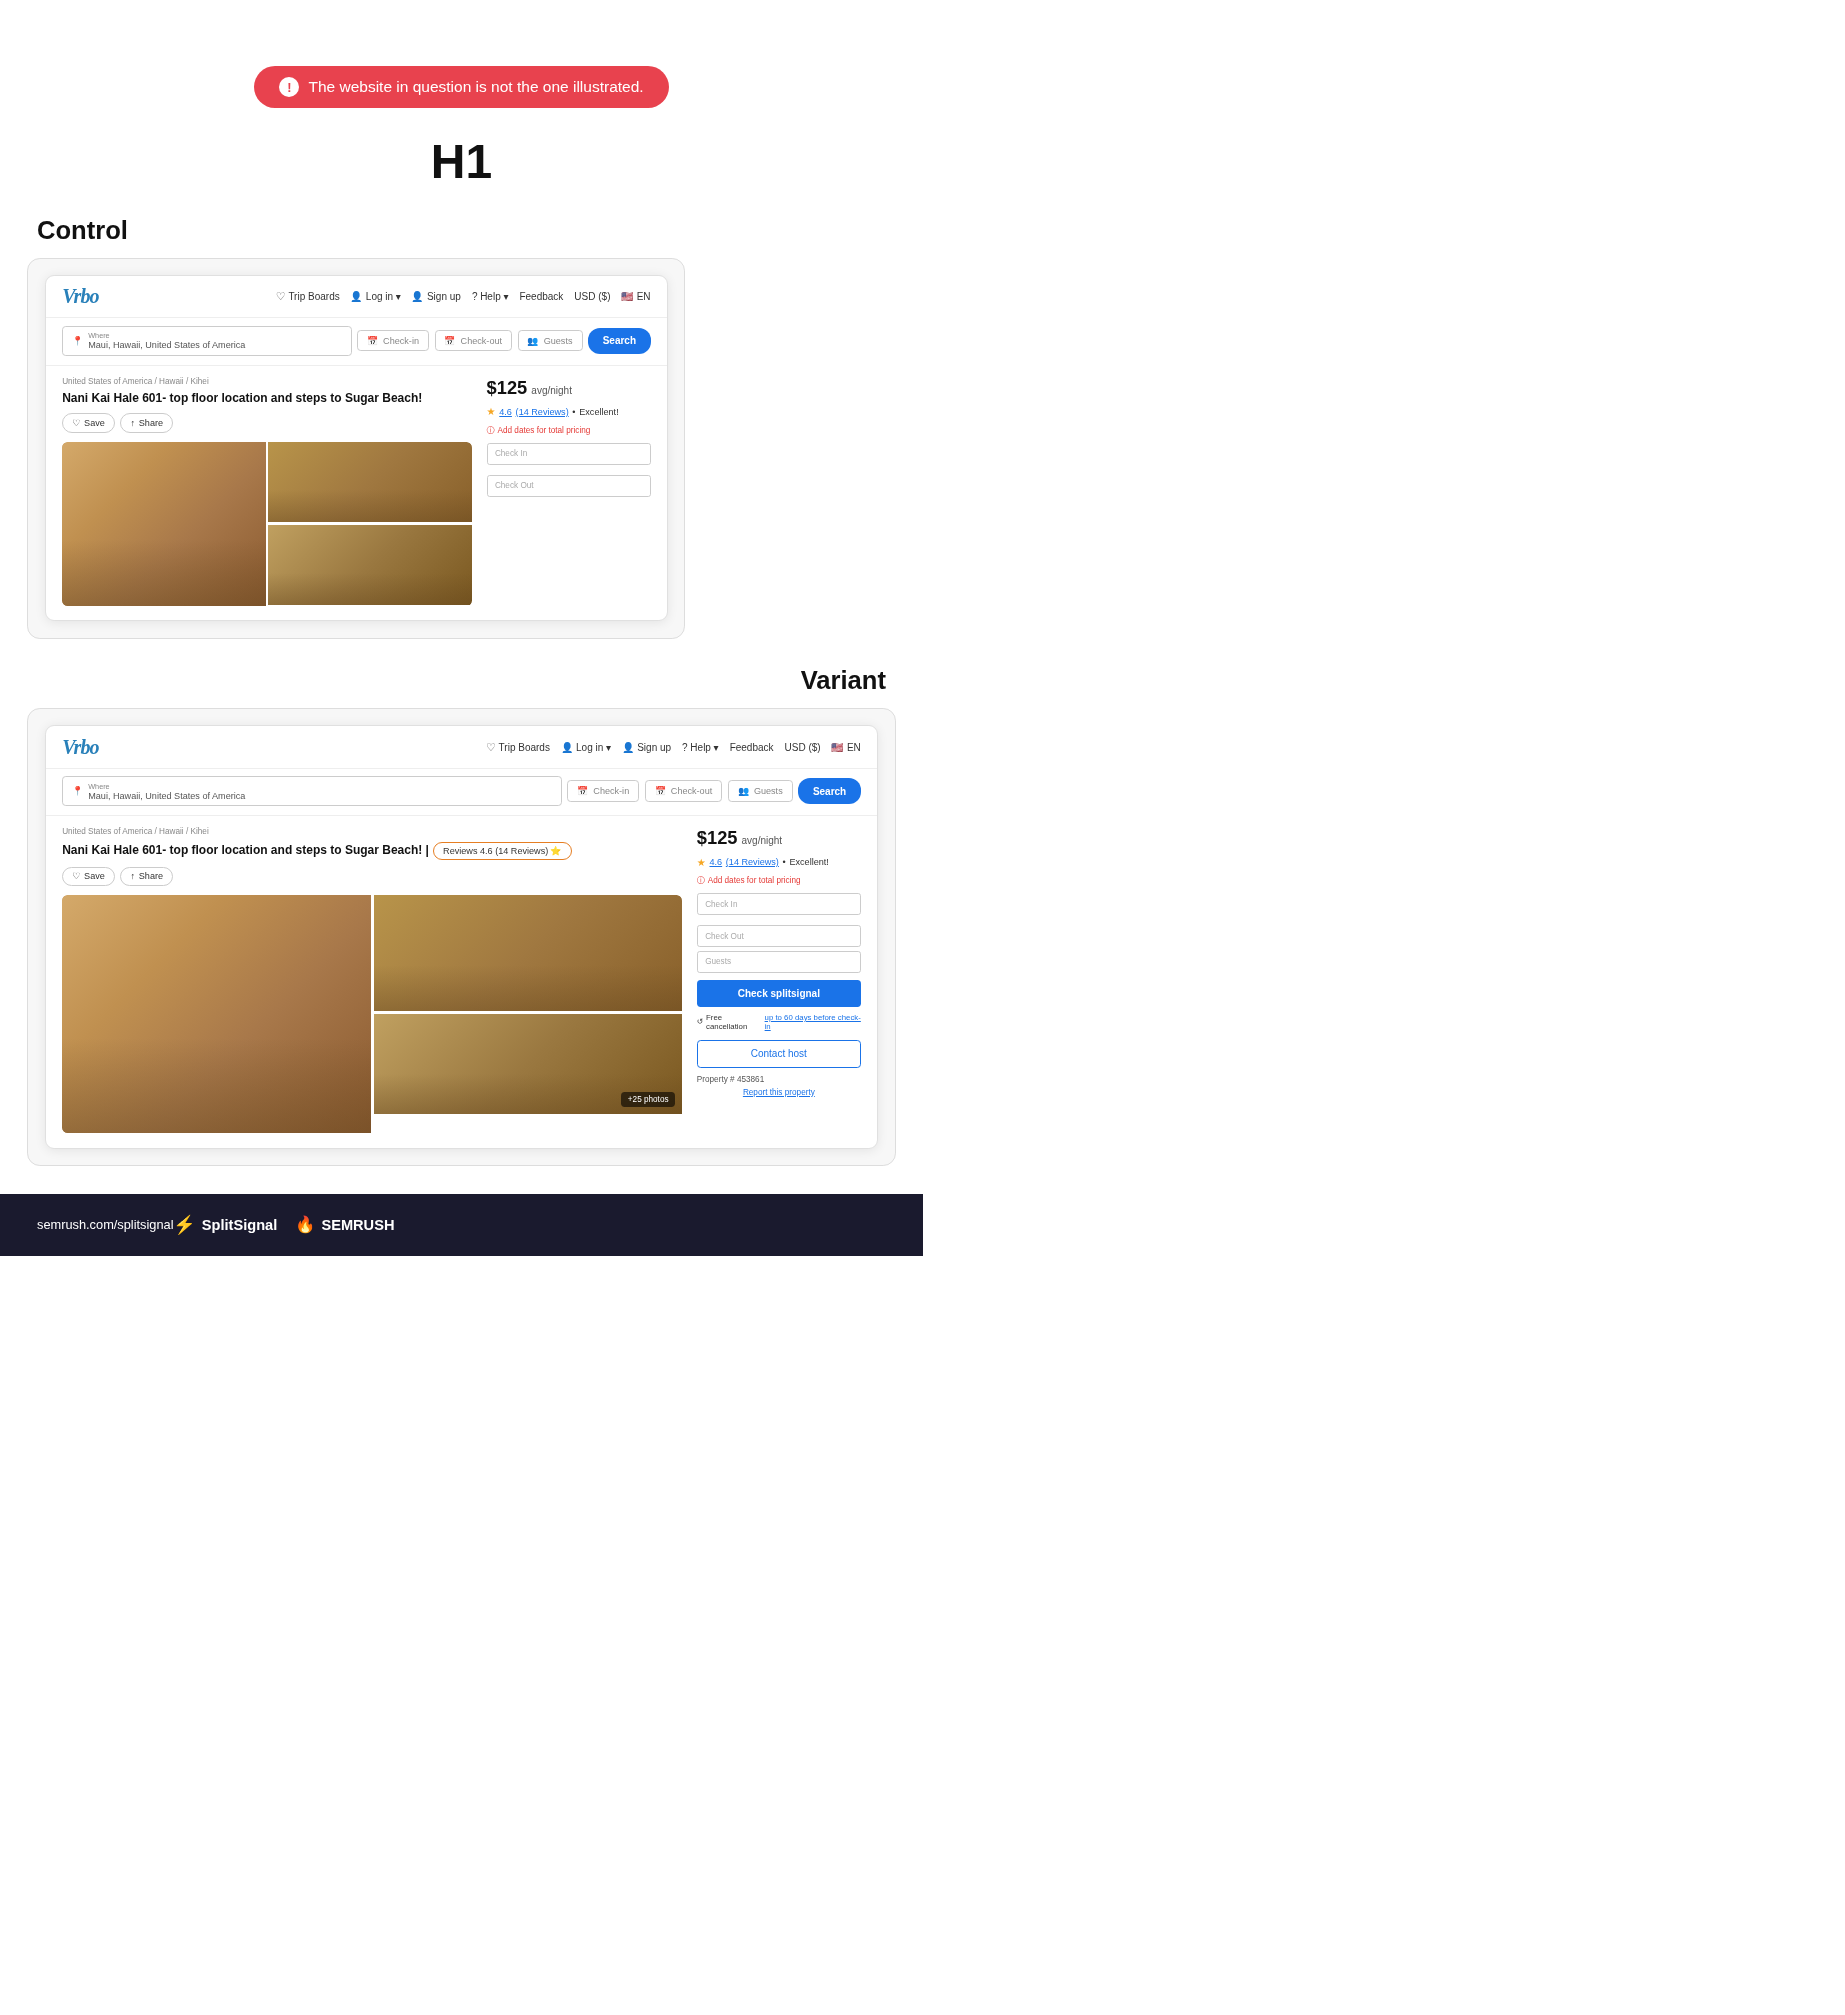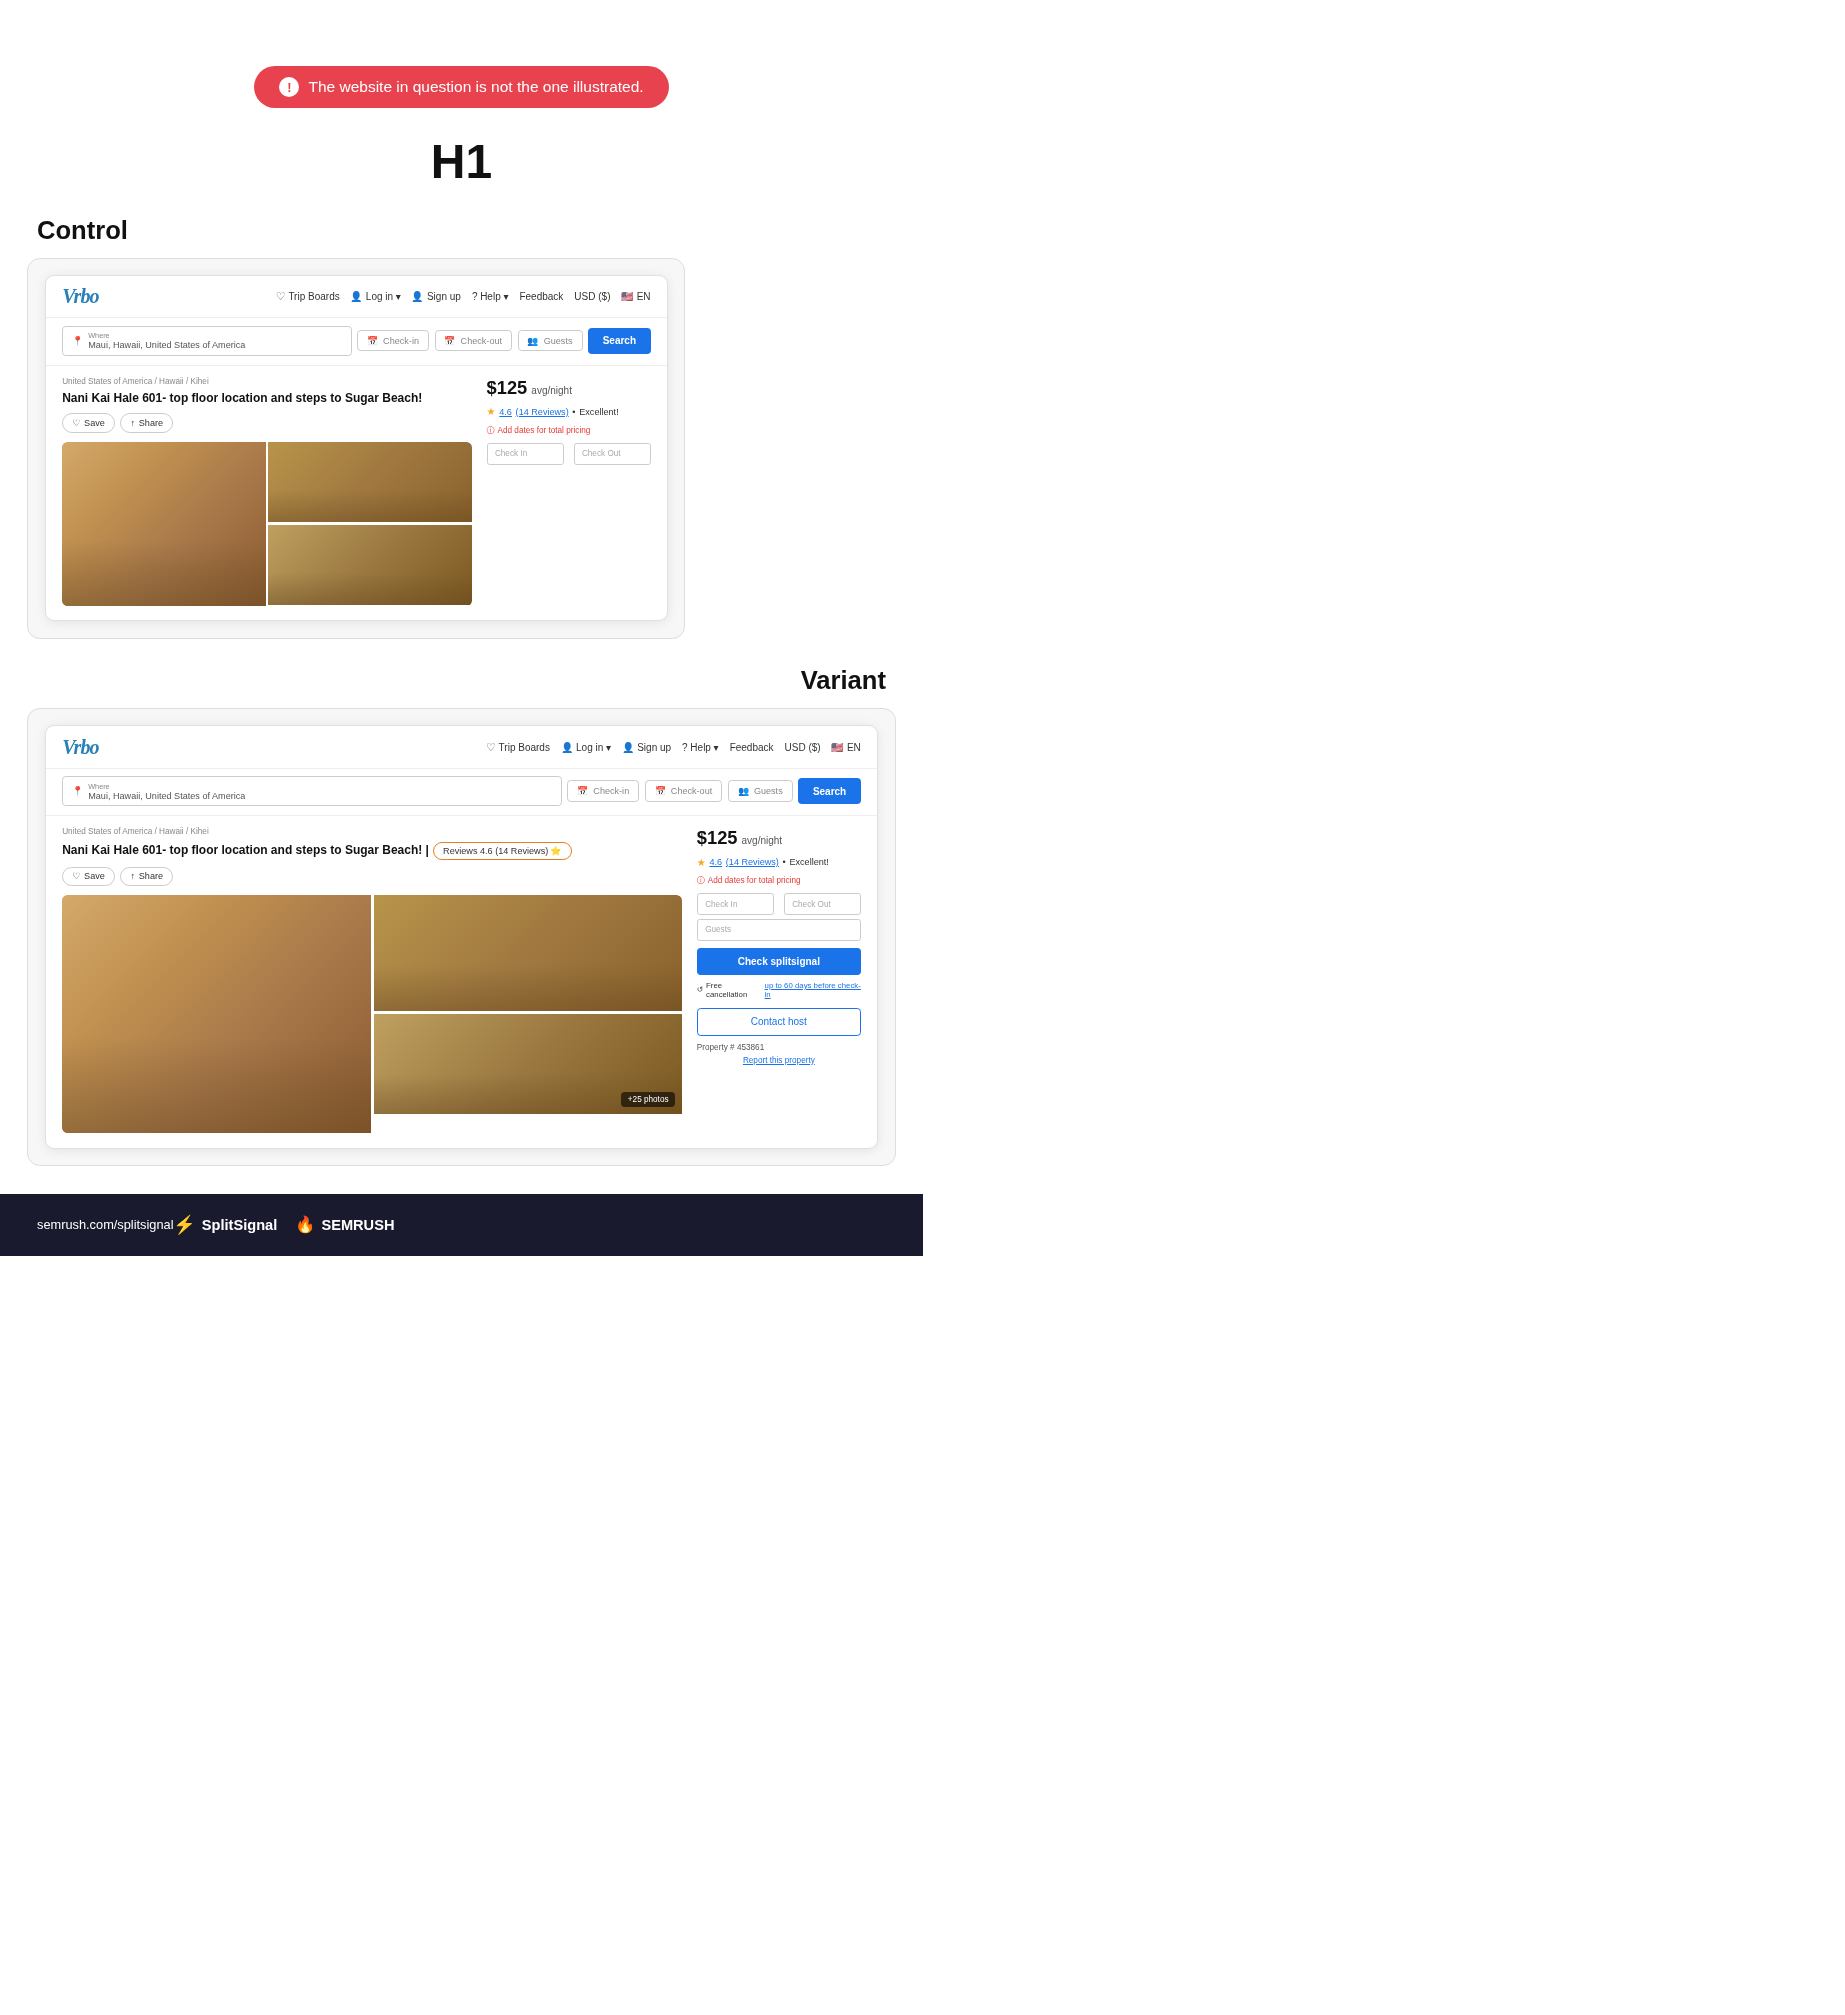--- a/index.html
+++ b/index.html
@@ -162,21 +162,21 @@
       padding: 4.6px 9.1px;
       font-size: 9.1px;
       color: #888;
       gap: 4.6px;
       white-space: nowrap;
     }
     .search-btn {
       background: #1a73e8;
       color: white;
       border: none;
-      border-radius: 4px;
+      border-radius: 12px;
       padding: 7.3px 14.6px;
       font-size: 10px;
       cursor: pointer;
       white-space: nowrap;
       font-weight: 600;
     }
 
     
     .property-content {
       display: flex;
@@ -313,21 +313,21 @@
     .add-dates-note {
       font-size: 8.2px;
       color: #e53935;
       display: flex;
       align-items: center;
       gap: 2.7px;
       margin-bottom: 7.3px;
     }
     .date-inputs {
       display: grid;
-      grid-template-columns: 1fr 1fr;
+      grid-template-columns: 1fr;
       gap: 10px;
       margin-bottom: 3.7px;
     }
     .date-input {
       border: 0.9px solid #ccc;
       border-radius: 2.7px;
       padding: 5.5px 7.3px;
       font-size: 8.2px;
       color: #aaa;
     }

